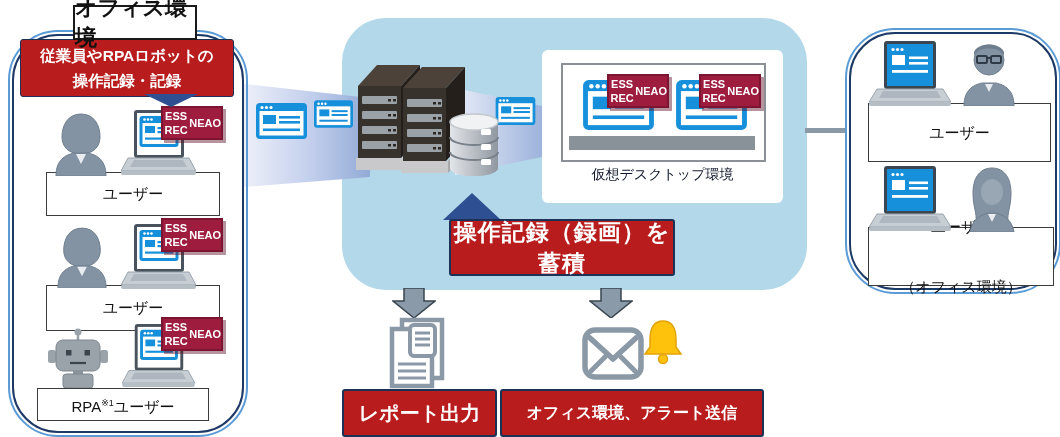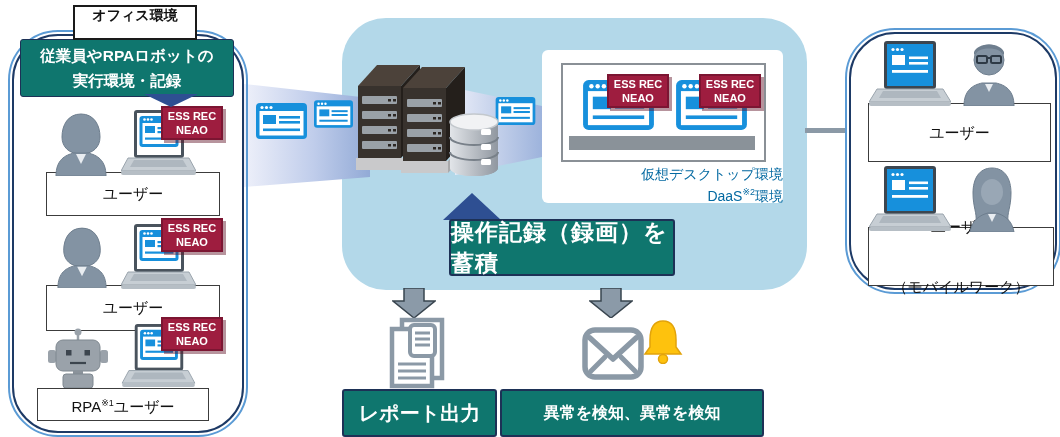--- a/index.html
+++ b/index.html
@@ -7,46 +7,46 @@
          font-family:"Liberation Sans","DejaVu Sans",sans-serif;}
   .abs{position:absolute;}
   
   .grp-outer{border:2.5px solid #5b9bd5;border-radius:50px;background:transparent;}
   .grp-inner{position:absolute;inset:2px;border:2.5px solid #1d3a66;border-radius:46px;}
   
   .label-box{background:#fff;border:1.5px solid #3c3c3c;display:flex;flex-direction:column;
              align-items:center;justify-content:center;color:#111;font-size:15px;font-weight:500;
              line-height:24px;text-align:center;gap:36px;}
   
-  .navy-box{background:#0f766e;border:2px solid #1d3156;color:#fff;font-weight:bold;
+  .navy-box{background:#b91c1c;border:2px solid #1d3156;color:#fff;font-weight:bold;
             display:flex;flex-direction:column;align-items:center;justify-content:center;
-            text-align:left;border-radius:3px;}
+            text-align:center;border-radius:3px;}
   .tri-down{width:0;height:0;border-left:27px solid transparent;border-right:27px solid transparent;
             border-top:13px solid #2e4f92;}
   .tri-up{width:0;height:0;border-left:29px solid transparent;border-right:29px solid transparent;
           border-bottom:27px solid #2e4f92;}
   
   .badge{background:#9e1d3f;border:2px solid #7c1532;box-shadow:3px 3px 0 rgba(95,18,38,.45);
-         color:#fff;font-weight:bold;font-size:11px;line-height:14px;display:flex;flex-direction:column;
+         color:#fff;font-weight:bold;font-size:11px;line-height:14px;display:flex;
          align-items:center;justify-content:center;text-align:center;}
   
   .panel{background:#b3d8e9;border-radius:44px;}
   
   .beam-l{background:linear-gradient(90deg,#eef0fa 0%,#c0cdeb 55%,#92aad6 100%);
           clip-path:polygon(0px 0px,126px 14px,126px 93px,0px 103px);}
   .beam-r{background:linear-gradient(90deg,#e8ecf8 0%,#9db3dc 100%);
           clip-path:polygon(0px 0px,87px 18px,87px 69px,0px 87px);}
   .vdi-box{background:#fff;border-radius:6px;}
   .vdi-inner{border:2px solid #8a9096;background:#fff;}
   .vdi-taskbar{background:#8a9299;}
   .conn{background:#8b99a6;}
   sup{font-size:9px;}
-  .vdi-text{font-size:14px;font-weight:500;color:#0369a1;text-align:right;line-height:18px;}
-  .office-title{background:#fff;border:2px solid #1a1a1a;display:flex;align-items:flex-start;
-                justify-content:center;font-size:14px;font-weight:600;color:#111;}
+  .vdi-text{font-size:14px;font-weight:500;color:#0f172a;text-align:center;line-height:18px;}
+  .office-title{background:#fff;border:2px solid #1a1a1a;display:flex;align-items:center;
+                justify-content:center;font-size:22px;font-weight:600;color:#111;}
 </style>
 </head>
 <body>
 
 <svg width="0" height="0" style="position:absolute">
   <defs>
     <linearGradient id="dbgrad" x1="0" y1="0" x2="1" y2="0">
       <stop offset="0" stop-color="#e2e5e9"></stop>
         <stop offset="1" stop-color="#9097a0"></stop>
     </linearGradient>
@@ -230,37 +230,36 @@
   <div class="abs badge" style="left:607px;top:74px;width:58px;height:30px;">
     <span>ESS REC</span>
     <span>NEAO</span>
   </div>
   <div class="abs badge" style="left:699px;top:74px;width:58px;height:30px;">
     <span>ESS REC</span>
     <span>NEAO</span>
   </div>
   <div class="abs vdi-text" style="left:542px;top:165px;width:241px;">
     <div>仮想デスクトップ環境</div>
-    <div><span>DaaS</span><sup>※2</sup><span>環境</span></div>
   </div>
 
   <div class="abs tri-up" style="left:443px;top:193px;"></div>
   <div class="abs navy-box" style="left:420px;top:219px;width:222px;height:53px;font-size:23px;letter-spacing:1px;margin-left:29px;">
     <span>操作記録（録画）を蓄積</span>
   </div>
 
   <div class="abs grp-outer" style="left:8px;top:30px;width:236px;height:403px;">
     <div class="grp-inner"></div>
   </div>
   <div class="abs office-title" style="left:73px;top:5px;width:120px;height:31px;z-index:6;">
     <span>オフィス環境</span>
   </div>
   <div class="abs navy-box" style="left:20px;top:39px;width:212px;height:56px;font-size:15.5px;line-height:25px;z-index:5;border-width:1px;">
     <span>従業員やRPAロボットの</span>
-    <span>実行環境・記録</span>
+    <span>操作記録・記録</span>
   </div>
   <div class="abs tri-down" style="left:144px;top:94px;z-index:5;"></div>
 
   <div class="abs label-box" style="left:46px;top:172px;width:172px;height:42px;z-index:1;">
     <span>ユーザー</span>
   </div>
   <svg class="abs" style="left:54px;top:112px;width:54px;height:64px;z-index:2;">
       <use href="#sym-hooded"></use>
     </svg>
   <svg class="abs" style="left:121px;top:110px;width:75px;height:66px;z-index:2;">
@@ -311,41 +310,41 @@
   <svg class="abs" style="left:582px;top:327px;width:62px;height:53px;">
       <use href="#sym-mail"></use>
     </svg>
   <svg class="abs" style="left:643px;top:318px;width:40px;height:46px;">
       <use href="#sym-bell"></use>
     </svg>
   <div class="abs navy-box" style="left:342px;top:389px;width:151px;height:44px;font-size:20px;">
     <span>レポート出力</span>
   </div>
   <div class="abs navy-box" style="left:500px;top:389px;width:260px;height:44px;font-size:16px;">
-    <span>異常を検知、異常を検知</span>
+    <span>オフィス環境、アラート送信</span>
   </div>
 
   <div class="abs conn" style="left:805px;top:128px;width:42px;height:5px;"></div>
   <div class="abs grp-outer" style="left:845px;top:28px;width:212px;height:262px;">
     <div class="grp-inner"></div>
   </div>
 
   <div class="abs label-box" style="left:868px;top:103px;width:181px;height:57px;z-index:1;">
     <span>ユーザー</span>
   </div>
   <svg class="abs" style="left:869px;top:41px;width:82px;height:66px;z-index:2;">
       <use href="#sym-laptopR"></use>
     </svg>
   <svg class="abs" style="left:960px;top:40px;width:58px;height:66px;z-index:2;">
       <use href="#sym-man"></use>
     </svg>
 
   <div class="abs label-box" style="left:868px;top:227px;width:184px;height:57px;z-index:1;">
     <span>ユーザー</span>
-    <span>（モバイルワーク）</span>
+    <span>（オフィス環境）</span>
   </div>
   <svg class="abs" style="left:869px;top:166px;width:82px;height:66px;z-index:2;">
       <use href="#sym-laptopR"></use>
     </svg>
   <svg class="abs" style="left:966px;top:166px;width:52px;height:66px;z-index:2;">
       <use href="#sym-woman"></use>
     </svg>
 
 </div>
 

